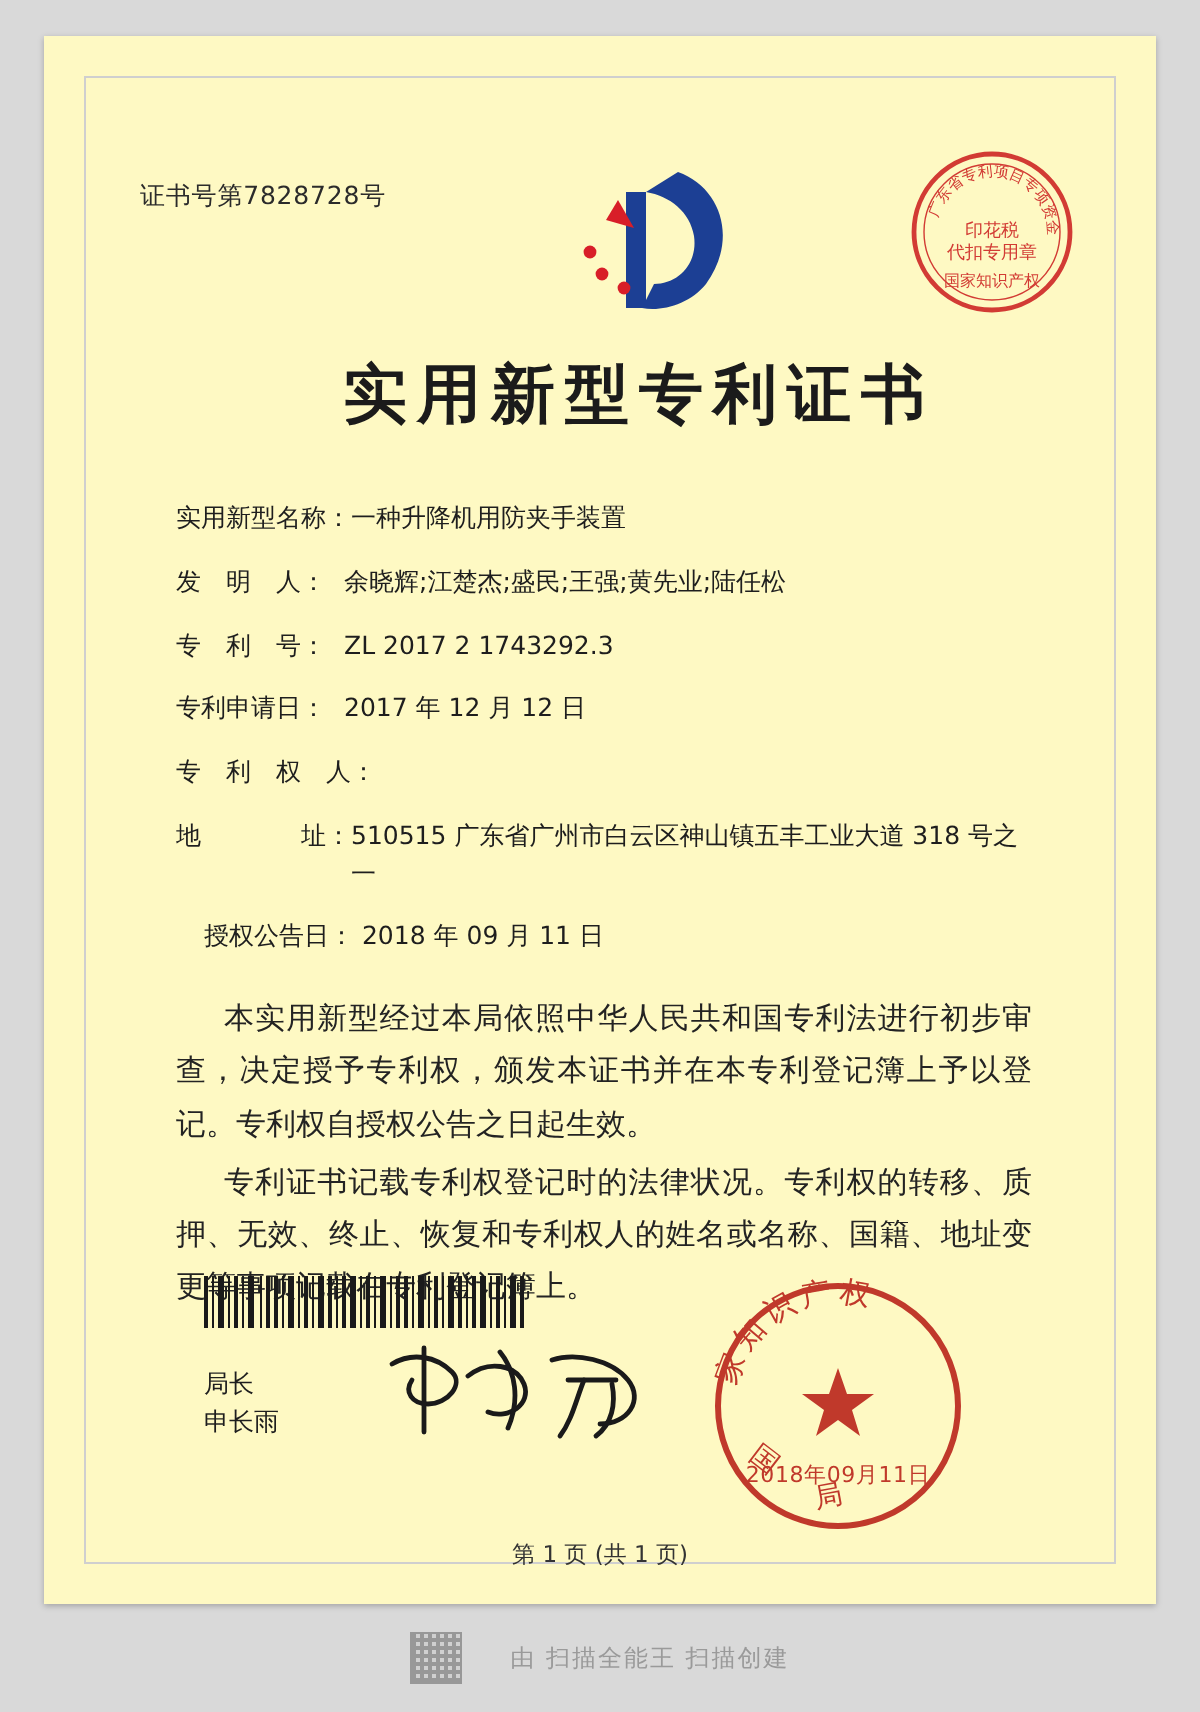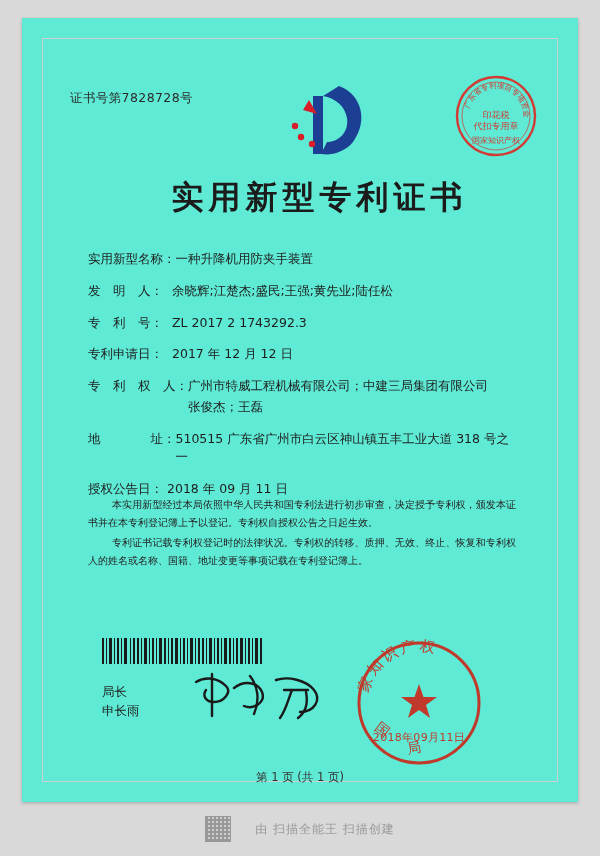--- a/index.html
+++ b/index.html
@@ -18,21 +18,21 @@
     width: 600px;
     height: 856px;
     background: #d9d9d9;
   }
   .sheet {
     position: absolute;
     left: 22px;
     top: 18px;
     width: 556px;
     height: 784px;
-    background: #5eead4;
+    background: #fef9c3;
     box-shadow: 0 1px 3px rgba(0,0,0,0.25);
   }
   .inner-border {
     position: absolute;
     left: 20px;
     top: 20px;
     right: 20px;
     bottom: 20px;
     border: 1px solid #cfcfcf;
     pointer-events: none;
@@ -109,30 +109,30 @@
     display: block;
     margin-top: 2px;
   }
 
   .dual-row {
     display: flex;
     font-size: 12.5px;
     color: #1e1e1e;
     margin-top: 2px;
   }
-  .dual-left { flex: 0 0 235px; }
+  .dual-left { flex: 0 0 235px; margin-left: 14px; }
   .dual-right { flex: 1 1 auto; }
 
   
   .body-text {
     position: absolute;
     left: 66px;
     top: 478px;
     width: 428px;
-    font-size: 10px;
+    font-size: 15px;
     line-height: 1.75;
     color: #232323;
     text-align: justify;
   }
   .body-text p {
     margin: 0 0 3px 0;
     text-indent: 24px;
   }
 
   
@@ -265,24 +265,20 @@
       <div class="field-row">
         <div class="field-label">专　利　号：</div>
         <div class="field-value">ZL 2017 2 1743292.3</div>
       </div>
       <div class="field-row">
         <div class="field-label">专利申请日：</div>
         <div class="field-value">2017 年 12 月 12 日</div>
       </div>
       <div class="field-row">
         <div class="field-label">专　利　权　人：</div>
-        <div class="field-value">
-          <span>广州市特威工程机械有限公司；中建三局集团有限公司</span>
-          <span class="sub">张俊杰；王磊</span>
-        </div>
       </div>
       <div class="field-row">
         <div class="field-label">地　　　　址：</div>
         <div class="field-value">510515  广东省广州市白云区神山镇五丰工业大道 318 号之一</div>
       </div>
 
       <div class="dual-row">
         <div class="dual-left">
           <span>授权公告日：</span>
           <span>2018 年 09 月 11 日</span>

